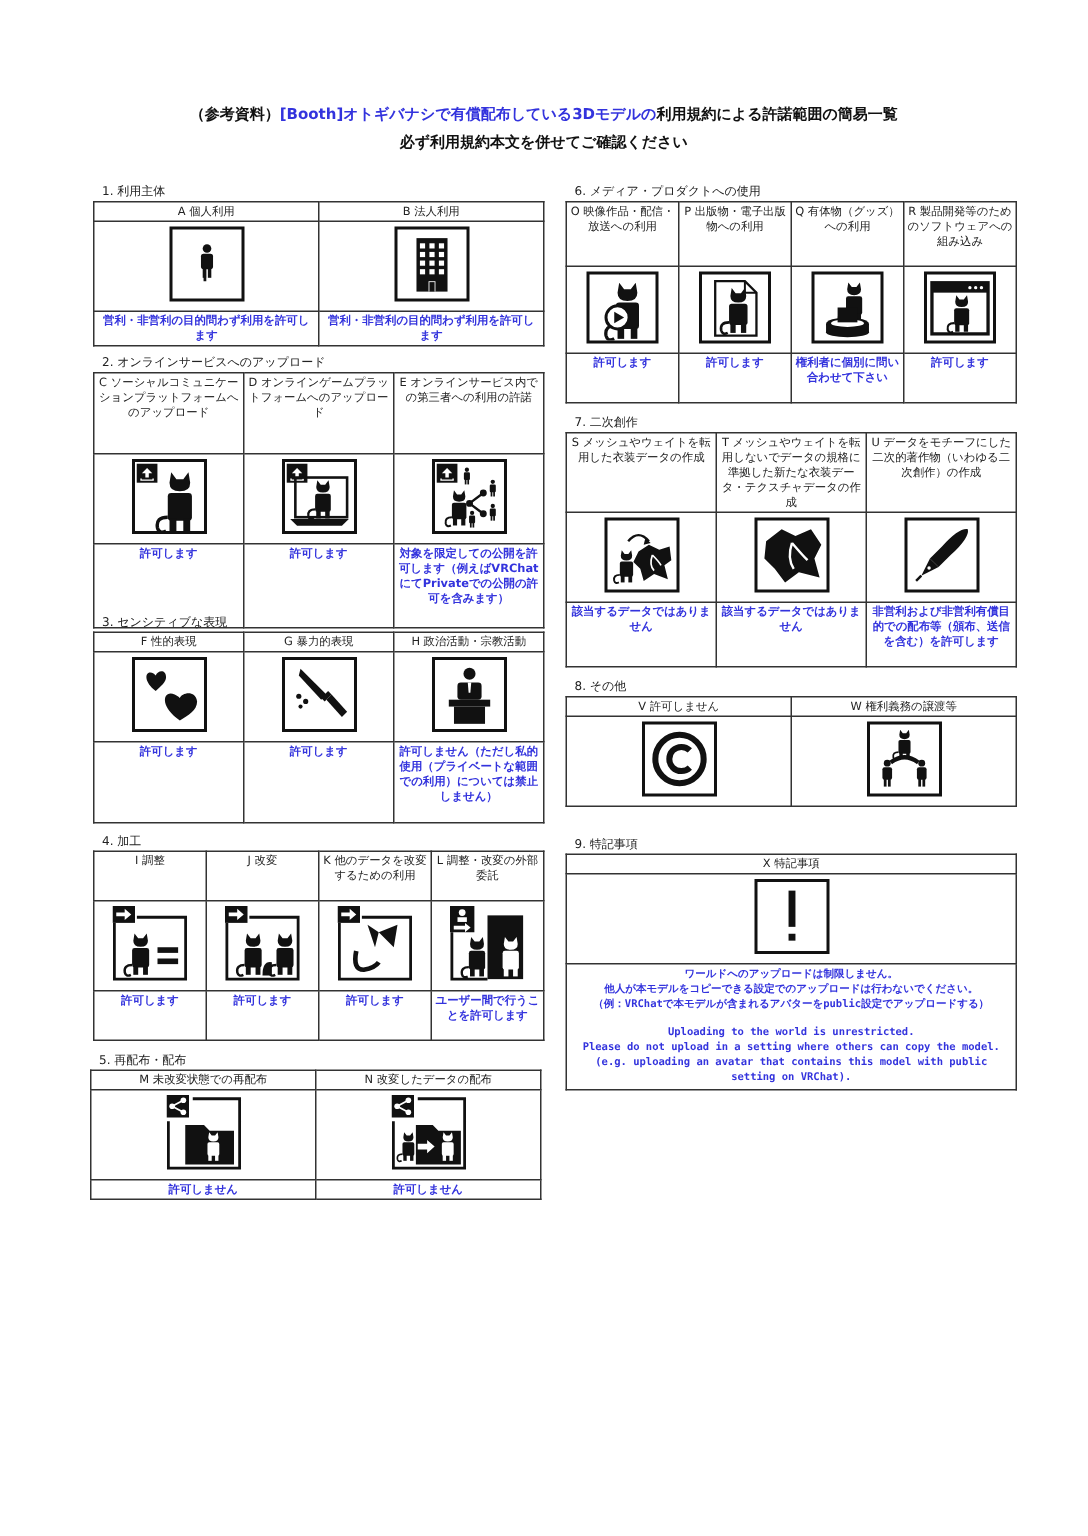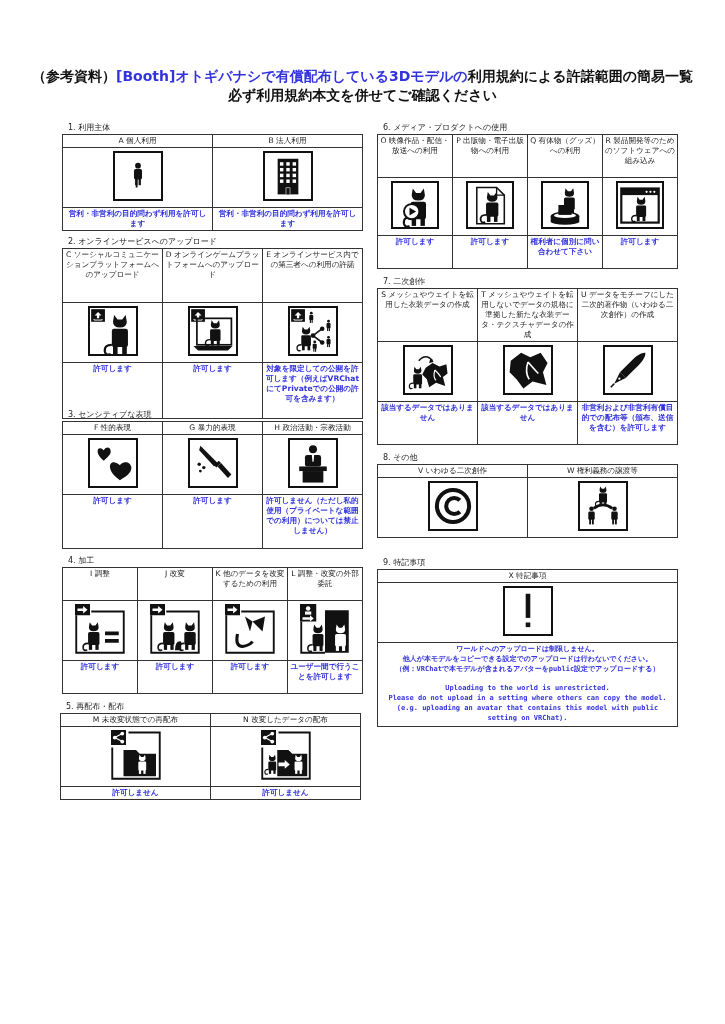--- a/index.html
+++ b/index.html
@@ -1,19 +1,19 @@
 <!DOCTYPE html>
 <html><head>
 <meta charset="utf-8">
 <style>
   * { box-sizing: border-box; margin: 0; padding: 0; }
   html, body { width: 725px; height: 1024px; background: #ffffff; overflow: hidden; }
   body { font-family: "DejaVu Sans", "Liberation Sans", sans-serif; color: #111; position: relative; }
 
-  .title-wrap { position: absolute; top: 67px; left: 0; width: 725px; text-align: center; font-weight: bold; font-size: 14px; line-height: 19px; }
+  .title-wrap { position: absolute; top: 67px; left: 0; width: 725px; text-align: center; font-weight: bold; font-size: 10px; line-height: 19px; }
   .title-wrap .blue { color: #3333dd; }
 
   .section { position: absolute; width: 301px; }
   .sec-label { font-size: 8px; line-height: 11px; height: 12px; padding-left: 6px; color: #222; }
 
   table.grid { width: 100%; border-collapse: collapse; table-layout: fixed; border: 1.6px solid #111; }
   table.grid td { border: 1px solid #333; font-size: 7.6px; line-height: 10px; text-align: center; vertical-align: top; padding: 1px 2px; }
   table.grid tr.head td { color: #222; }
   table.grid tr.img td { vertical-align: middle; padding: 3px 0; }
   table.grid tr.res td { color: #3333dd; font-weight: bold; margin-top: 10px; }
@@ -395,21 +395,21 @@
     </tr>
   </tbody>
     </table>
 </div>
 
 <div class="section" style="left:377px; top:452px;">
   <div class="sec-label">8. その他</div>
   <table class="grid">
     <tbody>
         <tr class="head">
-      <td>V いわゆる二次創作</td>
+      <td>V 許可しません</td>
       <td>W 権利義務の譲渡等</td>
     </tr>
     <tr class="img">
       <td><span class="icon" style="width:50px;height:50px">
         <svg viewBox="0 0 40 40">
                 <circle cx="20" cy="20" r="14" fill="none" stroke="#111" stroke-width="3.5"></circle>
                 <path d="M26 15 A7 7 0 1 0 26 25" fill="none" stroke="#111" stroke-width="3.5"></path>
               </svg></span></td>
       <td><span class="icon" style="width:50px;height:50px">
         <svg viewBox="0 0 40 40">

